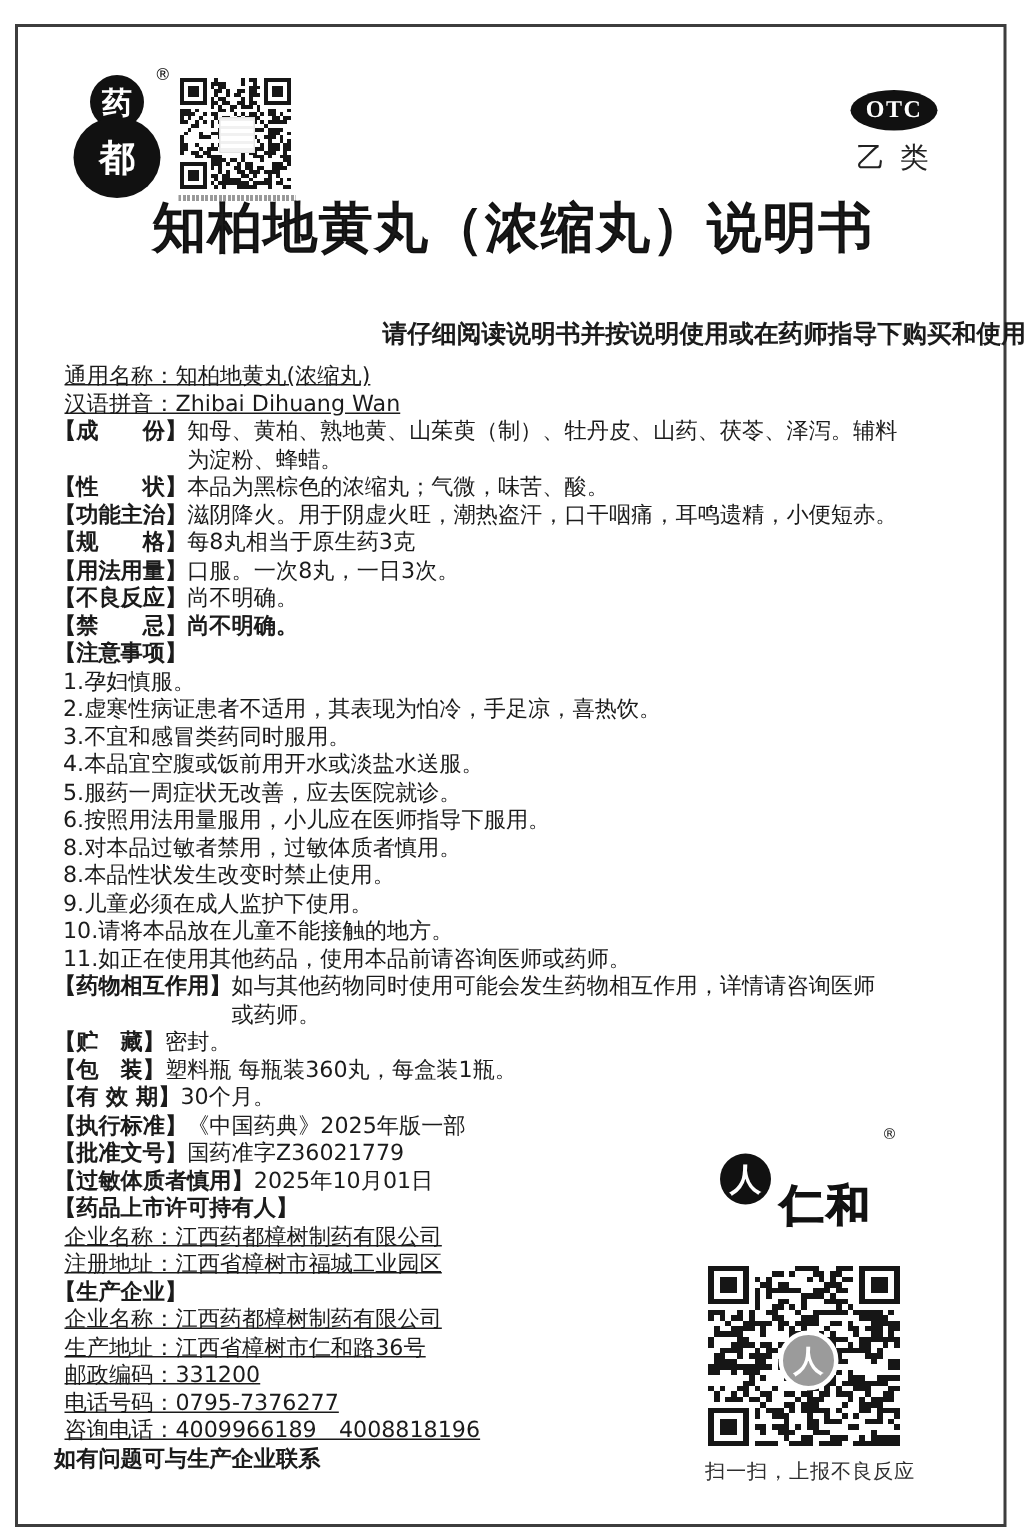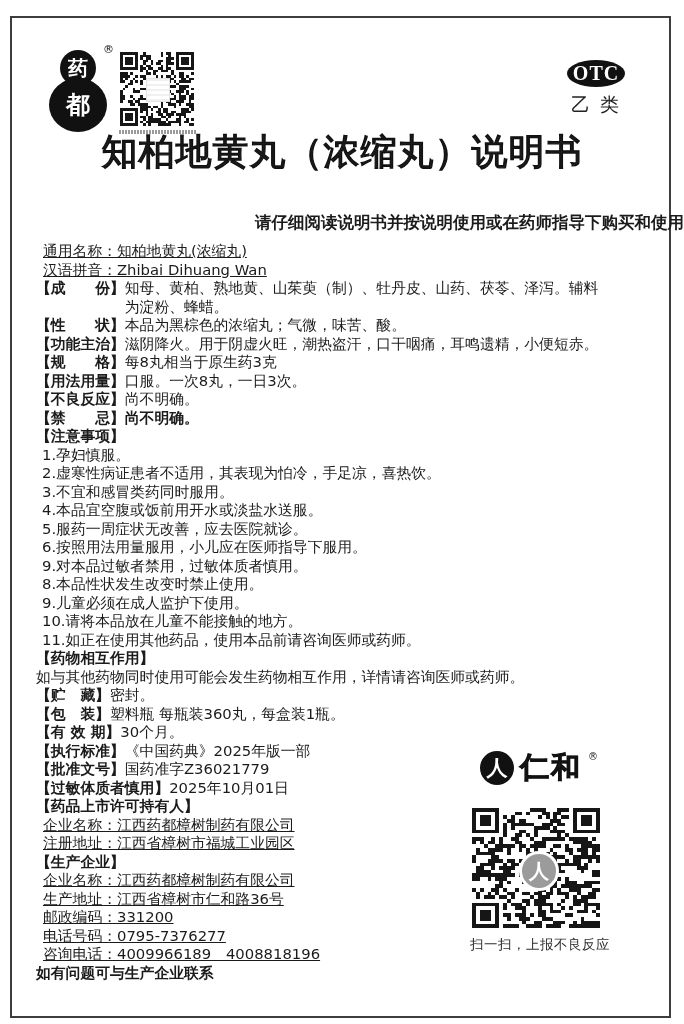--- a/index.html
+++ b/index.html
@@ -29,47 +29,47 @@
   .qr-strip{position:absolute;left:119px;top:130px;width:78px;height:4px;
     background:repeating-linear-gradient(90deg,#9a9a9a 0 2px,#fff 2px 3px);}
   .qr-bottom{width:128px;height:120px;margin:20px 0 0 2px;}
   .qr-bottom .center{position:absolute;left:47px;top:43px;width:34px;height:34px;
     border-radius:50%;background:#9b9b9b;border:3px solid #fff;
     display:flex;align-items:center;justify-content:center;
     color:#fff;font-size:20px;font-weight:700;}
   
   .otc-oval{position:absolute;left:567px;top:60px;width:58px;height:27px;
     background:#111;border-radius:50%;display:flex;align-items:center;justify-content:center;
-    color:#fff;font-family:"Liberation Serif",serif;font-weight:700;font-size:20px;letter-spacing:1px;}
+    color:#fff;font-family:"Liberation Serif",serif;font-weight:700;font-size:16px;letter-spacing:1px;}
   .otc-class{position:absolute;left:560px;top:92px;width:72px;text-align:center;
     font-size:19px;letter-spacing:2px;color:#222;}
   
   .title{position:absolute;left:0;top:128px;width:100%;text-align:center;
     font-size:36px;font-weight:400;-webkit-text-stroke:1.3px #111;
     letter-spacing:1px;white-space:nowrap;}
   .subtitle{position:absolute;left:0;top:212px;width:100%;text-align:right;
     font-size:16.5px;font-weight:700;}
   
   .body{position:absolute;left:36px;top:242px;width:620px;
     font-size:14.8px;line-height:18.5px;}
   .row{display:flex;align-items:flex-start;}
   .lbl{font-weight:700;white-space:nowrap;}
   .val{flex:1;}
   .sub{padding-left:7px;text-decoration:underline;}
   .note{padding-left:6px;}
   .bold{font-weight:700;}
   .w-ingredients{max-width:570px;}
-  .w-interaction{max-width:556px;flex-direction:column;}
+  .w-interaction{max-width:556px;}
   
   .right-panel{position:absolute;left:470px;top:748px;width:150px;}
   .brand{display:flex;align-items:center;gap:6px;padding-left:10px;}
   .brand .sym{width:34px;height:34px;border-radius:50%;background:#111;
     display:flex;align-items:center;justify-content:center;
     color:#fff;font-size:21px;font-weight:700;flex:none;}
-  .brand .bname{font-size:29px;font-weight:700;-webkit-text-stroke:0.8px #111;letter-spacing:2px;}
+  .brand .bname{font-size:29px;font-weight:700;-webkit-text-stroke:0.8px #111;letter-spacing:2px;margin-top:36px;}
   .brand .reg{font-size:10px;align-self:flex-start;margin-top:3px;}
   .qr-caption{margin-top:8px;font-size:13.5px;color:#2e2e2e;letter-spacing:0.5px;}
 </style>
 </head>
 <body>
 
 <div class="page">
   <div class="frame"></div>
 
   <div class="gourd">
@@ -136,21 +136,21 @@
 
     <div class="row">
         <span class="lbl">【注意事项】</span>
       </div>
     <div class="note">1.孕妇慎服。</div>
     <div class="note">2.虚寒性病证患者不适用，其表现为怕冷，手足凉，喜热饮。</div>
     <div class="note">3.不宜和感冒类药同时服用。</div>
     <div class="note">4.本品宜空腹或饭前用开水或淡盐水送服。</div>
     <div class="note">5.服药一周症状无改善，应去医院就诊。</div>
     <div class="note">6.按照用法用量服用，小儿应在医师指导下服用。</div>
-    <div class="note">9.对本品过敏者禁用，过敏体质者慎用。</div>
+    <div class="note">8.对本品过敏者禁用，过敏体质者慎用。</div>
     <div class="note">8.本品性状发生改变时禁止使用。</div>
     <div class="note">9.儿童必须在成人监护下使用。</div>
     <div class="note">10.请将本品放在儿童不能接触的地方。</div>
     <div class="note">11.如正在使用其他药品，使用本品前请咨询医师或药师。</div>
 
     <div class="row w-interaction">
       <span class="lbl">【药物相互作用】</span>
       <span class="val">如与其他药物同时使用可能会发生药物相互作用，详情请咨询医师或药师。</span>
     </div>
     <div class="row">

